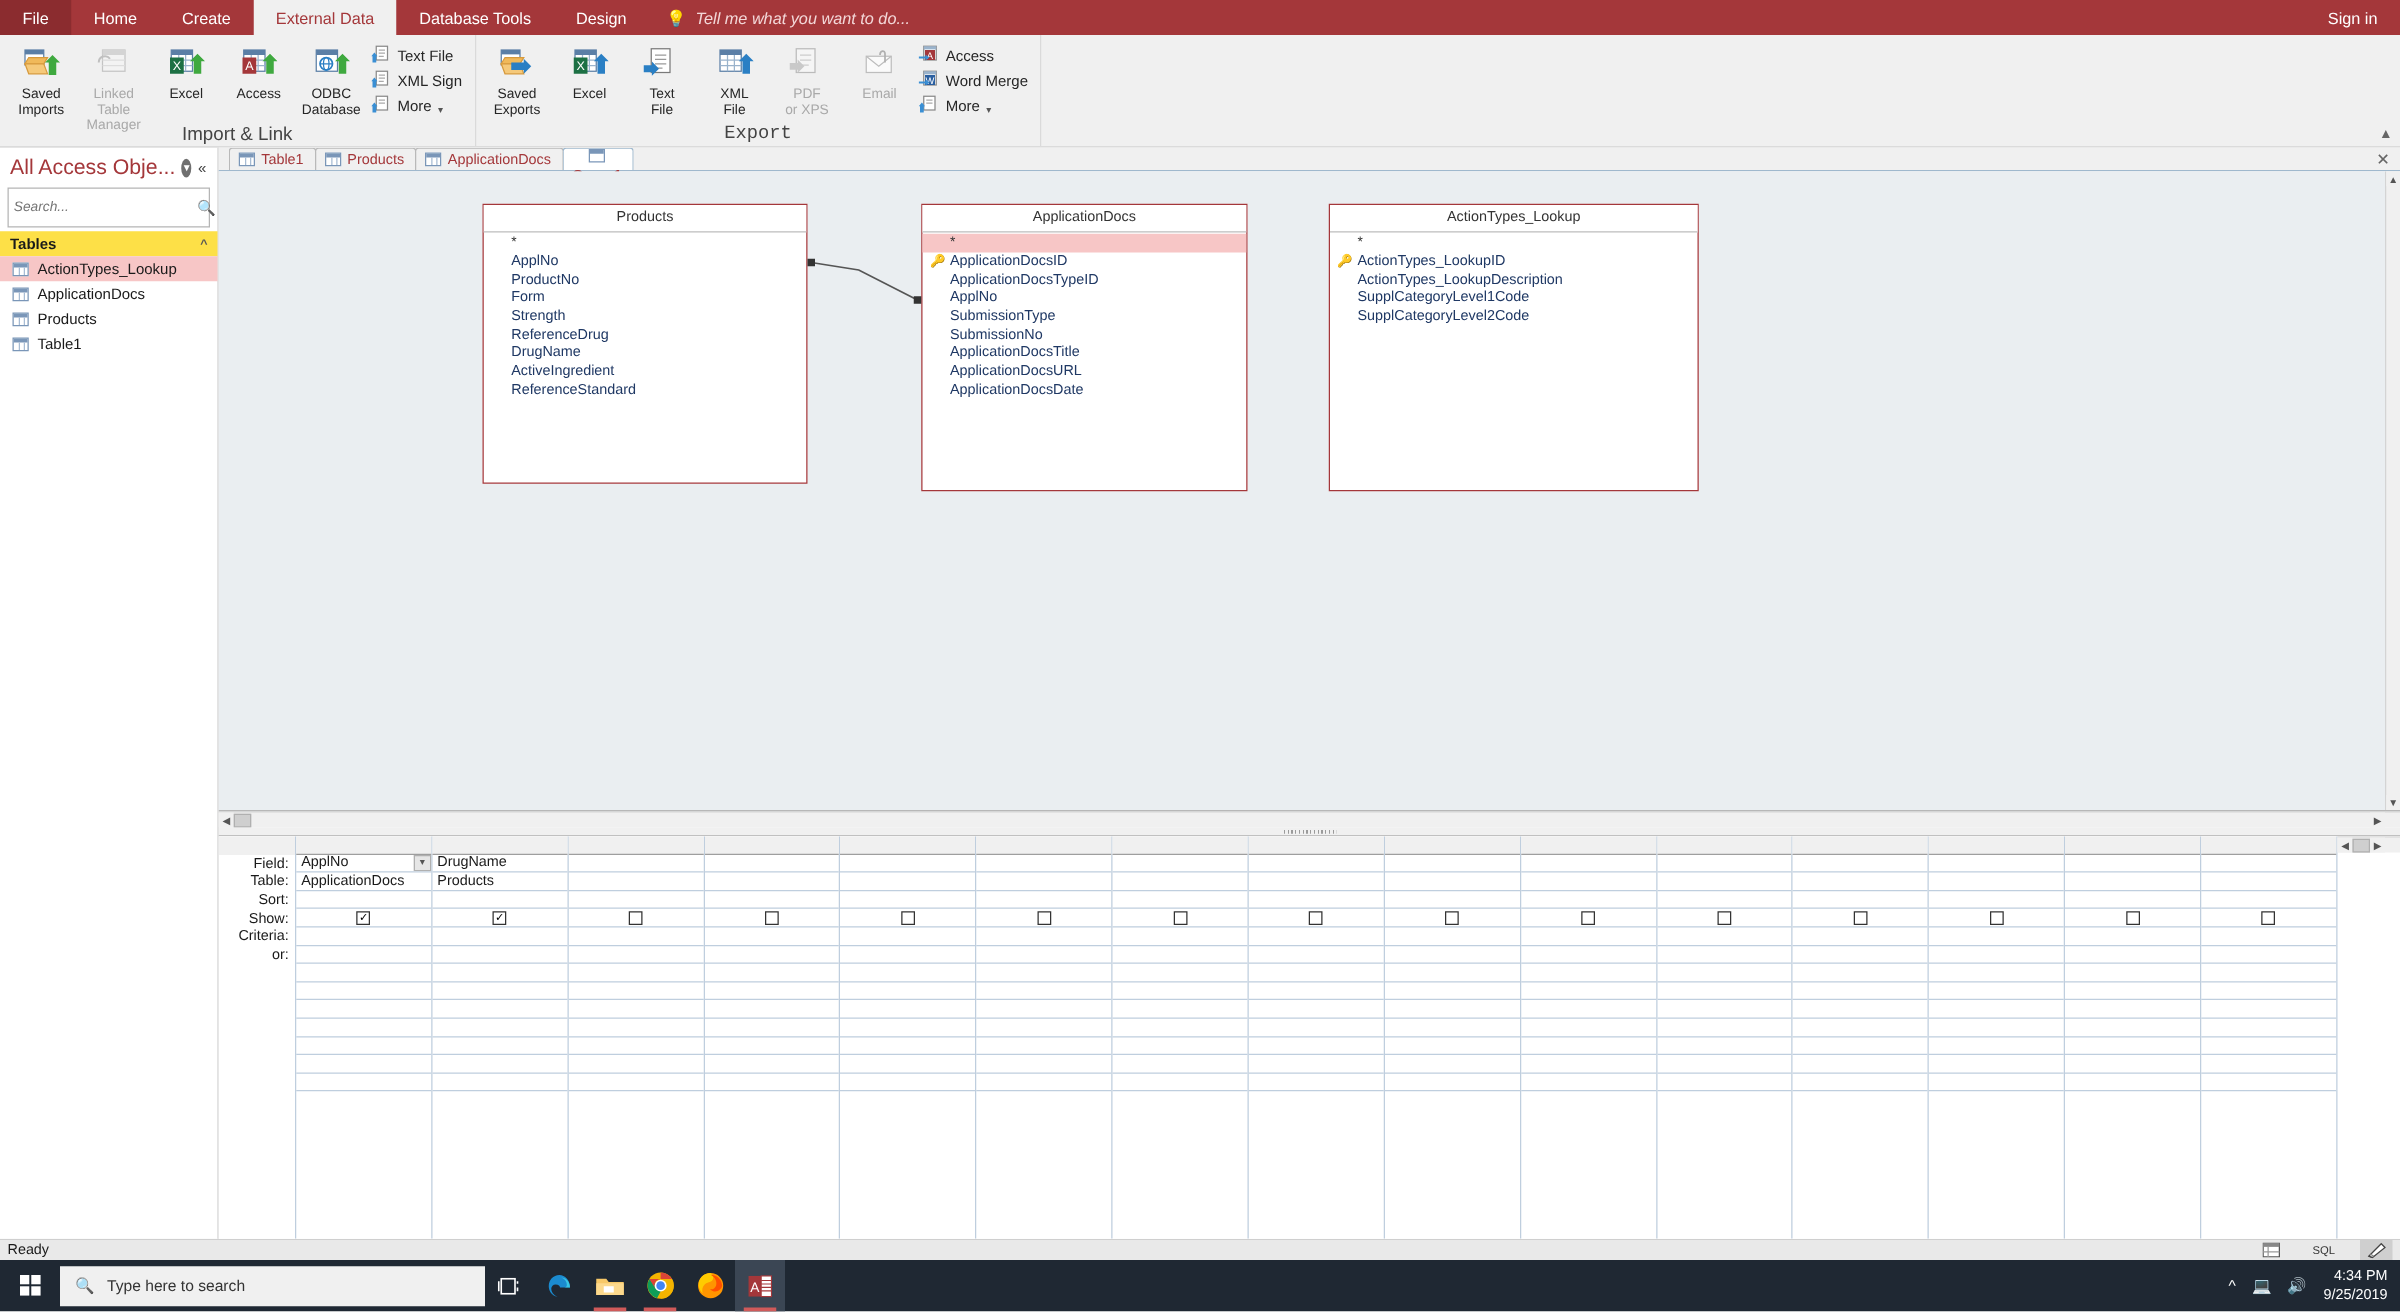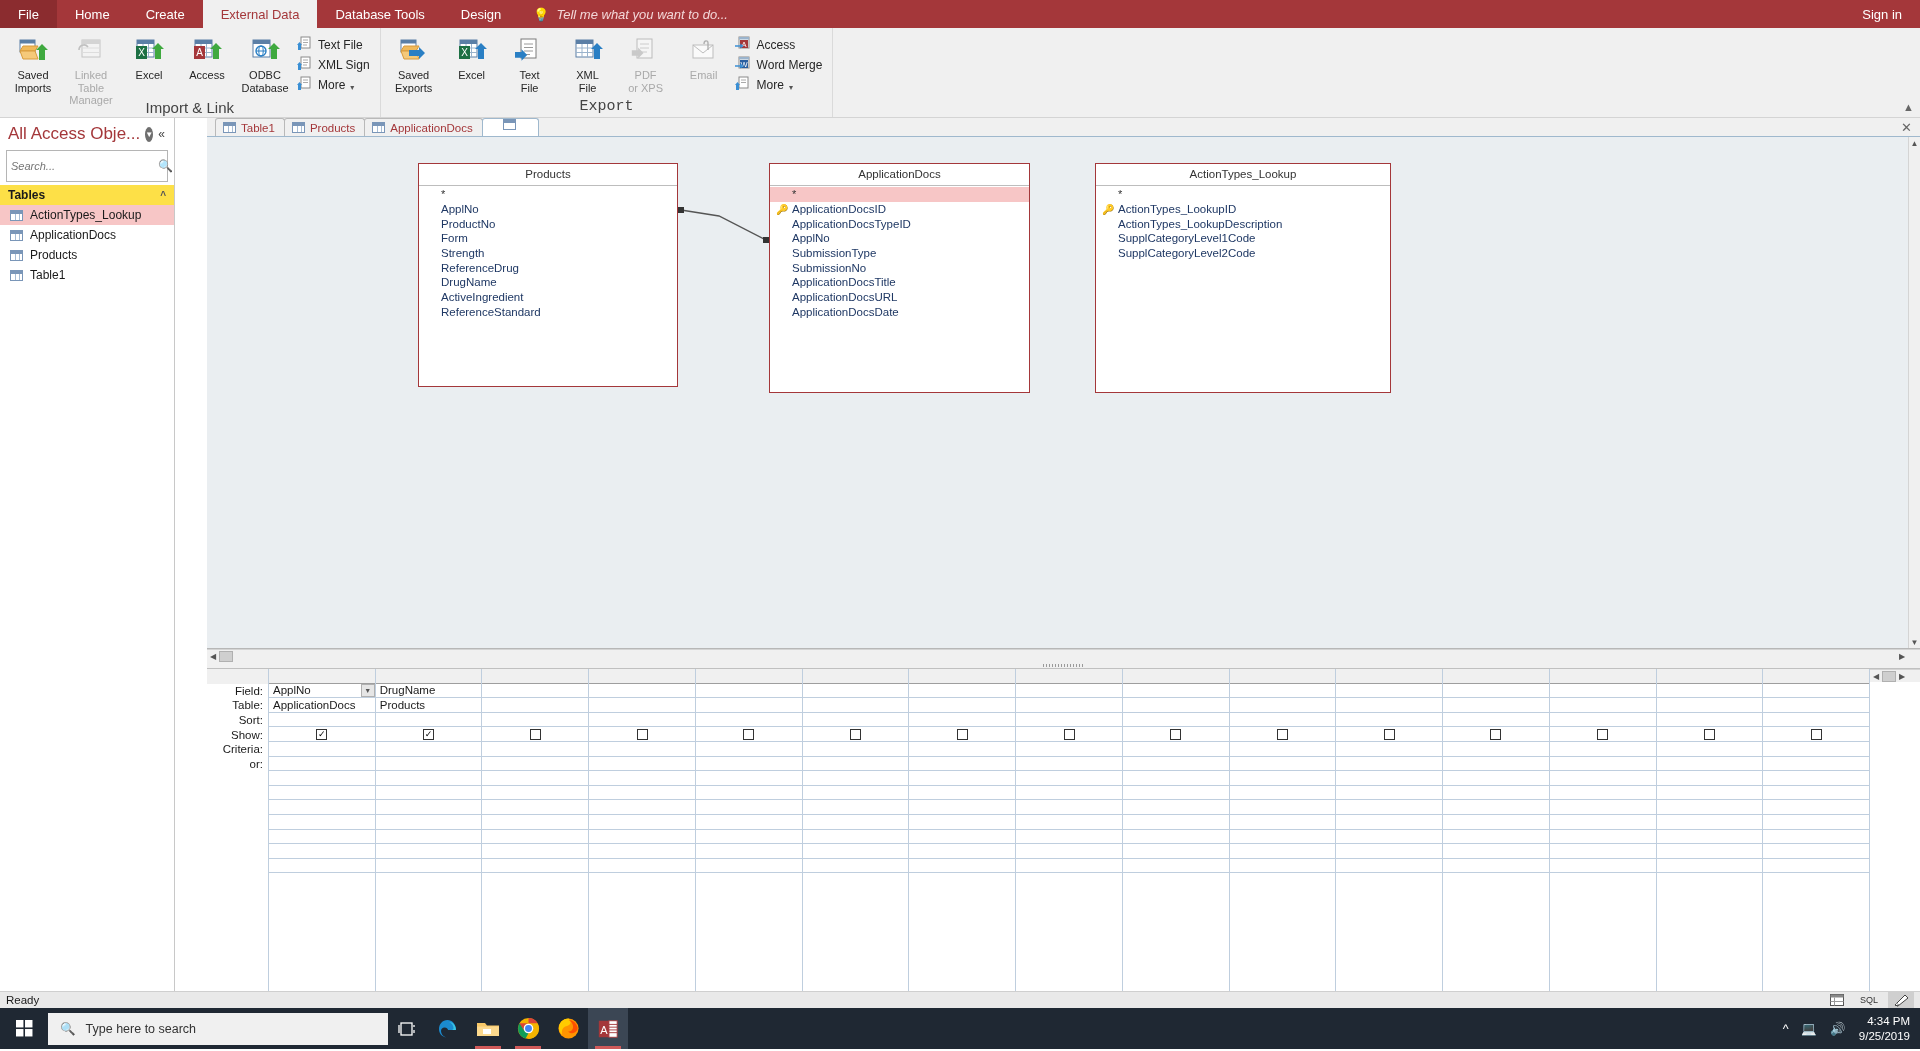--- a/index.html
+++ b/index.html
@@ -56,21 +56,21 @@
     display: flex; align-items: flex-end; gap: 5px; font-size: 12px;
     color: #262626; padding: 2px 6px 2px 2px; height: 20px; cursor: default;
   }
   .small-btn .ico { width: 17px; height: 17px; display: flex; align-items: center; justify-content: center; }
   .caret { font-size: 8px; color: #555; }
   .collapse-ribbon {
     position: absolute; right: 6px; bottom: 4px; font-size: 11px; color: #666;
   }
 
   
-  .workspace { display: flex; height: 873px; gap: 32px; }
+  .workspace { display: flex; height: 873px; }
 
   
   .navpane { width: 175px; background: #fff; border-right: 1px solid #c8c8c8;
              display: flex; flex-direction: column; }
   .np-header {
     display: flex; align-items: center; padding: 6px 6px 4px 8px; gap: 5px;
     height: 30px;
   }
   .np-title { font-size: 17px; color: #a4373a; flex: 1; white-space: nowrap; }
   .np-dd {
@@ -211,21 +211,21 @@
     border: 1px solid #b0b0b0; display: flex; align-items: center;
     justify-content: center; font-size: 7px; color: #555; flex: none;
   }
 
   
   .statusbar {
     height: 17px; background: #e9e9e9; border-top: 1px solid #cfcfcf;
     display: flex; align-items: center; font-size: 11.5px; color: #1a1a1a;
     padding: 0 6px;
   }
-  .view-btns { margin-left: auto; display: flex; align-items: center; gap: 6px; }
+  .view-btns { margin-left: auto; display: flex; align-items: center; gap: 16px; }
   .vbtn {
     width: 26px; height: 16px; display: flex; align-items: center; justify-content: center;
     font-size: 10px; color: #333;
   }
   .vbtn.active { background: #cfcfcf; }
 
   
   .taskbar {
     height: 41px; background: #1f2833; display: flex; align-items: center;
     color: #fff; font-size: 12px;

